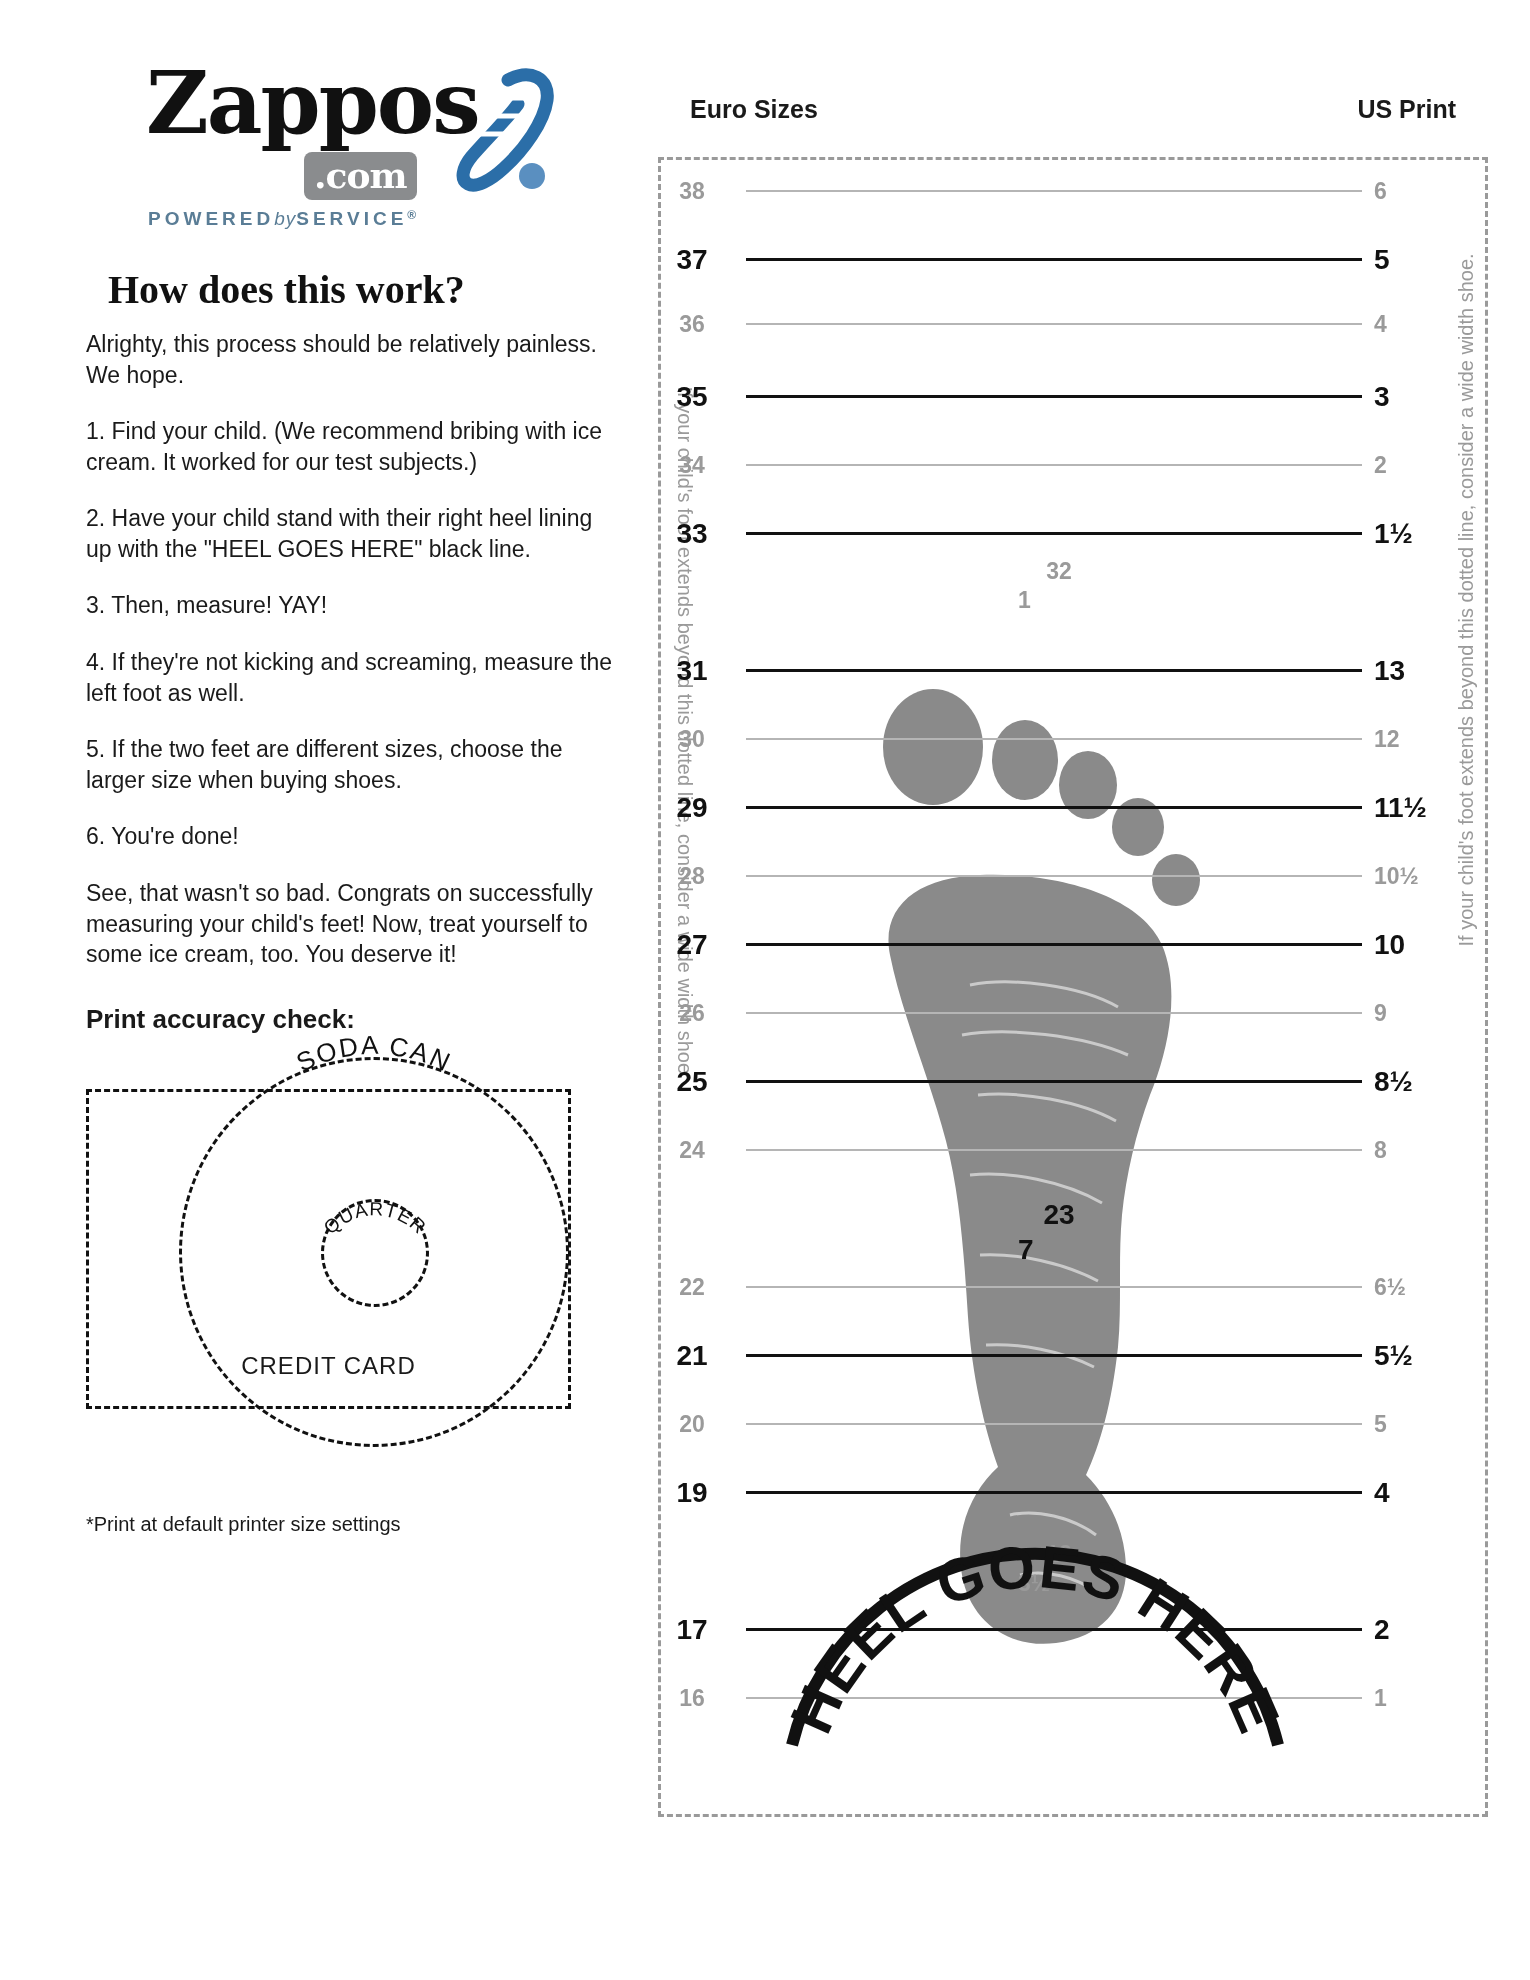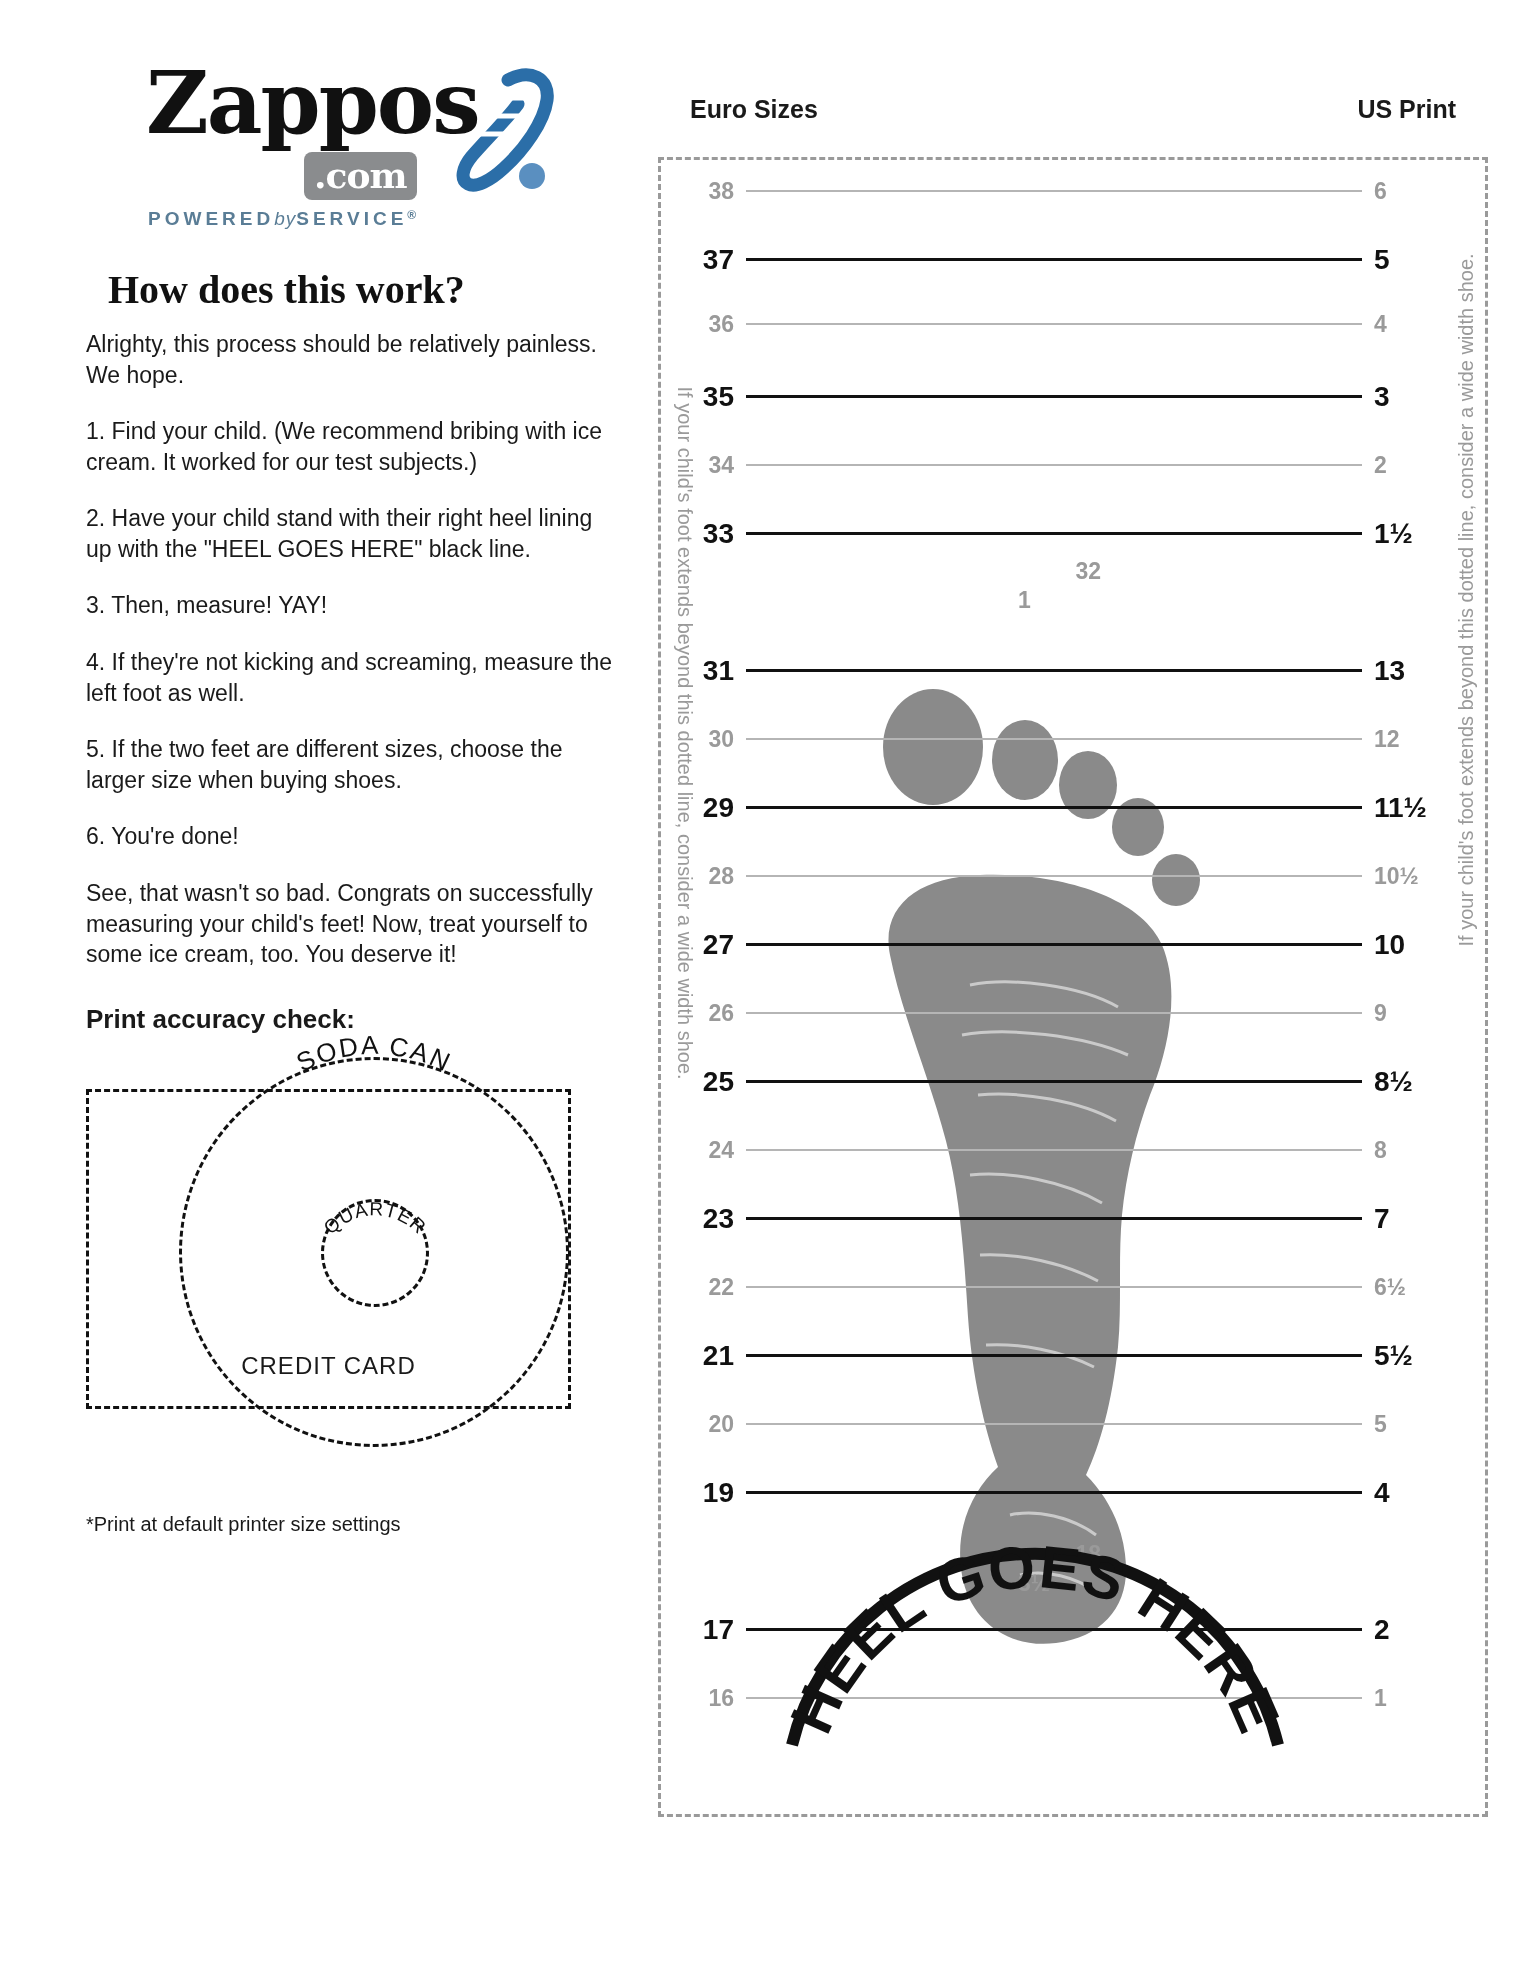--- a/index.html
+++ b/index.html
@@ -255,21 +255,21 @@
   .size-row {
     position: absolute;
     left: 0;
     width: 830px;
     height: 40px;
     display: flex;
     align-items: center;
   }
   .size-row .euro {
     width: 96px;
-    text-align: right;
+    text-align: center;
     padding-right: 12px;
     box-sizing: border-box;
   }
   .size-row .us {
     width: 118px;
     text-align: left;
     padding-left: 12px;
     box-sizing: border-box;
   }
   .size-row .rule {
@@ -480,21 +480,21 @@
       <div class="size-row major" style="top: 904.5px;">
         <div class="euro">25</div>
         <div class="rule"></div>
         <div class="us">8½</div>
       </div>
       <div class="size-row minor" style="top: 973px;">
         <div class="euro">24</div>
         <div class="rule"></div>
         <div class="us">8</div>
       </div>
-      <div class="size-row major" style="top: 1041.5px;">
+      <div class="size-row major" style="top: 1041.5px; flex-direction: column;">
         <div class="euro">23</div>
         <div class="rule"></div>
         <div class="us">7</div>
       </div>
       <div class="size-row minor" style="top: 1110px;">
         <div class="euro">22</div>
         <div class="rule"></div>
         <div class="us">6½</div>
       </div>
       <div class="size-row major" style="top: 1178.5px;">

